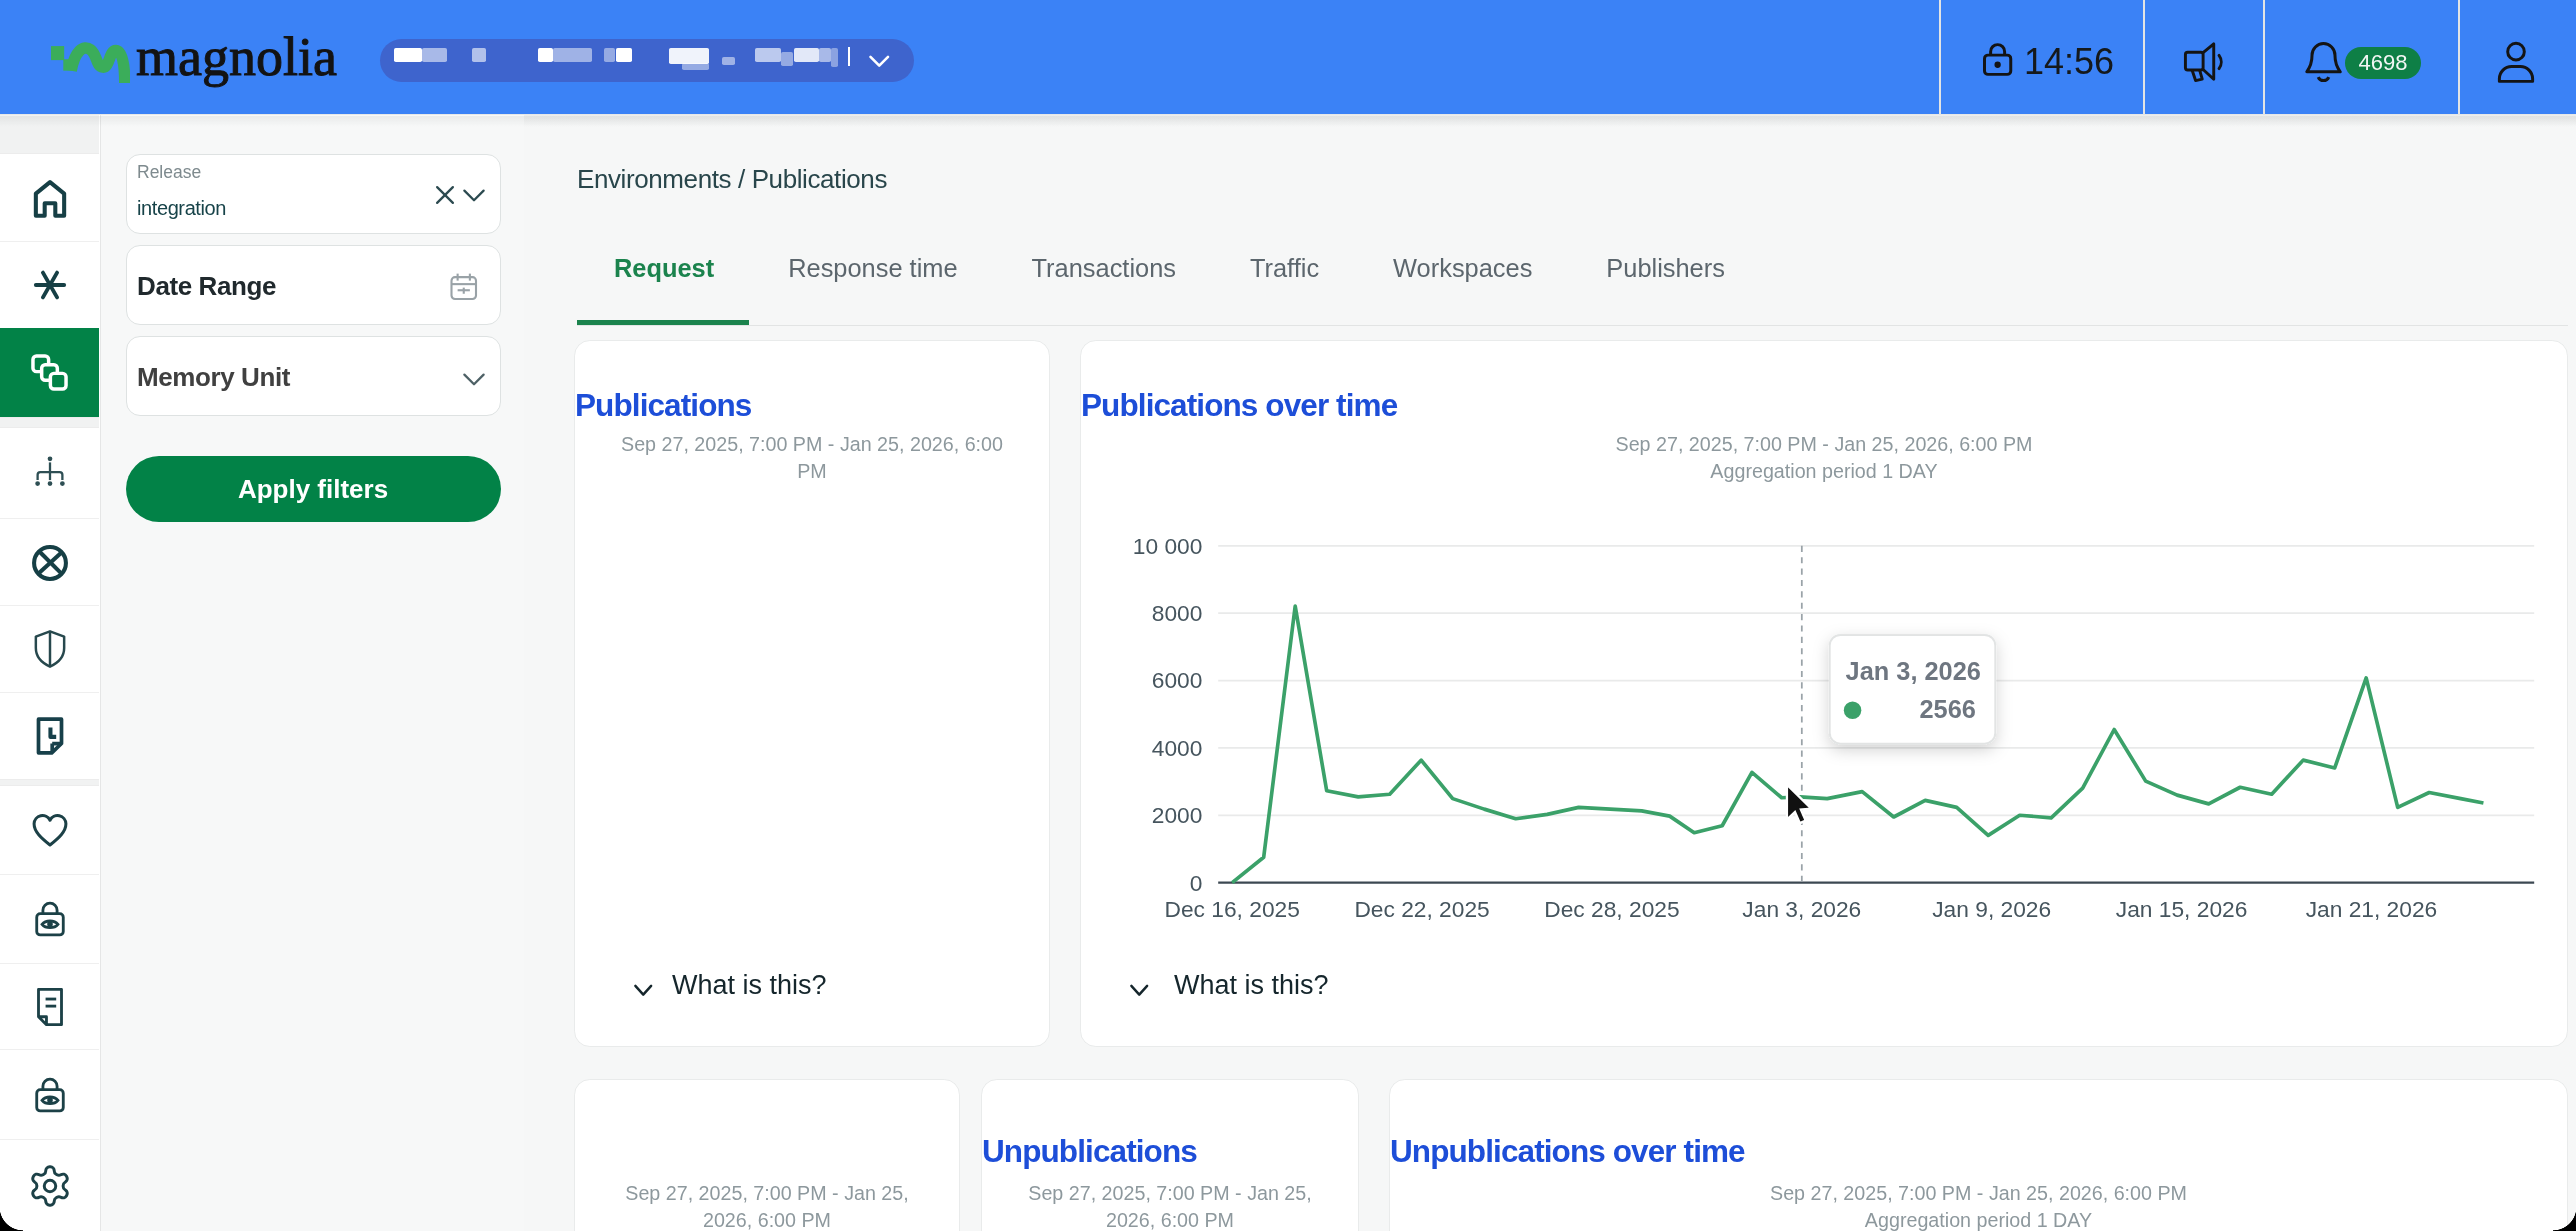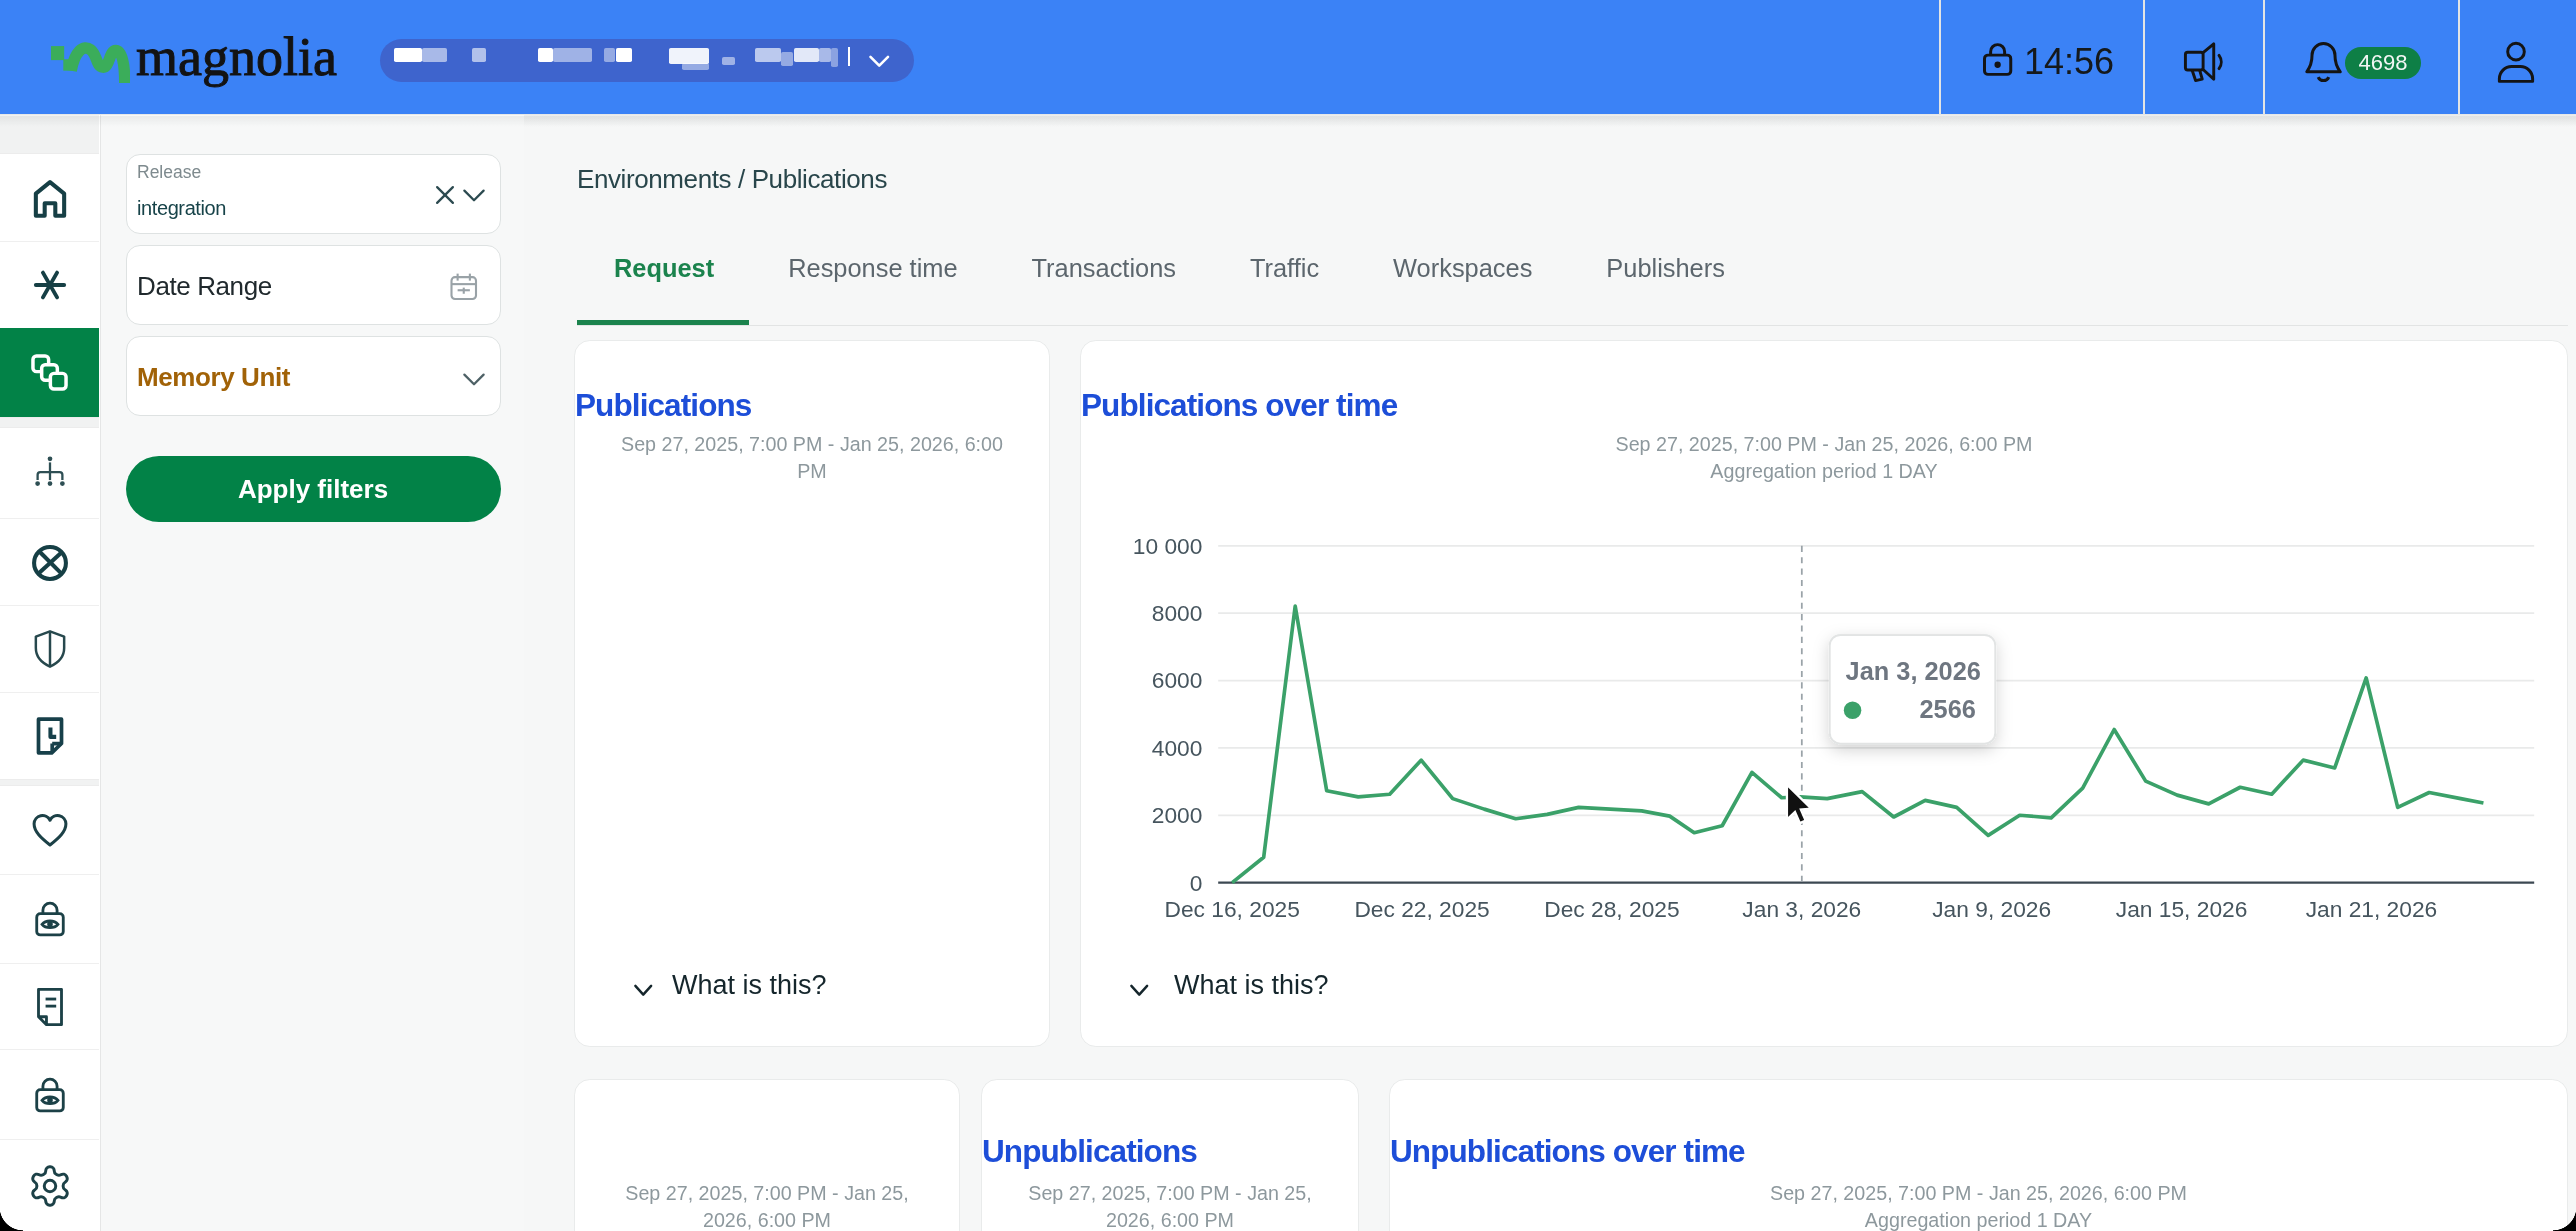--- a/index.html
+++ b/index.html
@@ -191,34 +191,34 @@
         <g stroke="#2c4a50" stroke-width="2.6" stroke-linecap="round">
           <line x1="7" y1="7" x2="25" y2="25"></line>
           <line x1="25" y1="7" x2="7" y2="25"></line>
         </g>
       </svg>
     <svg class="abs" style="left:333px;top:26px" width="28" height="28" viewBox="0 0 32 32">
         <path d="M5 11 L16 22 L27 11" fill="none" stroke="#2c4a50" stroke-width="2.6" stroke-linecap="round" stroke-linejoin="round"></path>
       </svg>
   </div>
   <div class="fbox" style="top:130px">
-    <div class="abs" style="left:10.5px;top:24.5px;font-size:26px;letter-spacing:-0.4px;font-weight:normal;color:#20292d">Date Range</div>
+    <div class="abs" style="left:10.5px;top:24.5px;font-size:26px;letter-spacing:-0.4px;font-weight:bold;color:#20292d">Date Range</div>
     <svg class="abs" style="left:321px;top:25.4px" width="31.5" height="31.5" viewBox="0 0 36 36">
         <g stroke="#99a2a7" stroke-width="2.4" fill="none">
           <rect x="4" y="7" width="28" height="25" rx="4"></rect>
           <line x1="11" y1="3" x2="11" y2="11"></line>
           <line x1="25" y1="3" x2="25" y2="11"></line>
           <line x1="4" y1="15" x2="32" y2="15"></line>
           <line x1="11" y1="22" x2="25" y2="22"></line>
           <line x1="18" y1="19" x2="18" y2="26"></line>
         </g>
       </svg>
   </div>
   <div class="fbox" style="top:221px">
-    <div class="abs" style="left:10.5px;top:24.5px;font-size:26px;letter-spacing:-0.4px;font-weight:bold;color:#a16207">Memory Unit</div>
+    <div class="abs" style="left:10.5px;top:24.5px;font-size:26px;letter-spacing:-0.4px;font-weight:bold;color:#404040">Memory Unit</div>
     <svg class="abs" style="left:333px;top:28px" width="28" height="28" viewBox="0 0 32 32">
         <path d="M5 11 L16 22 L27 11" fill="none" stroke="#4e6166" stroke-width="2.6" stroke-linecap="round" stroke-linejoin="round"></path>
       </svg>
   </div>
   <div class="abs" style="left:24.5px;top:341px;width:375px;height:66px;border-radius:33px;background:#028247;color:#fff;font-size:26px;font-weight:bold;display:flex;align-items:center;justify-content:center">Apply filters</div>
 </div>
 <div id="main">
   <div class="abs" style="left:53px;top:49px;font-size:26px;letter-spacing:-0.4px;color:#29464b">Environments / Publications</div>
   <div class="abs" style="left:53px;top:130px;white-space:nowrap;border-bottom:1.8px solid #e2e4e4;width:1991px;height:81px;padding-top:8.8px">
     <span class="tab" style="color:#1b834d;font-weight:bold">Request</span><span class="tab">Response time</span><span class="tab">Transactions</span><span class="tab">Traffic</span><span class="tab">Workspaces</span><span class="tab">Publishers</span>

